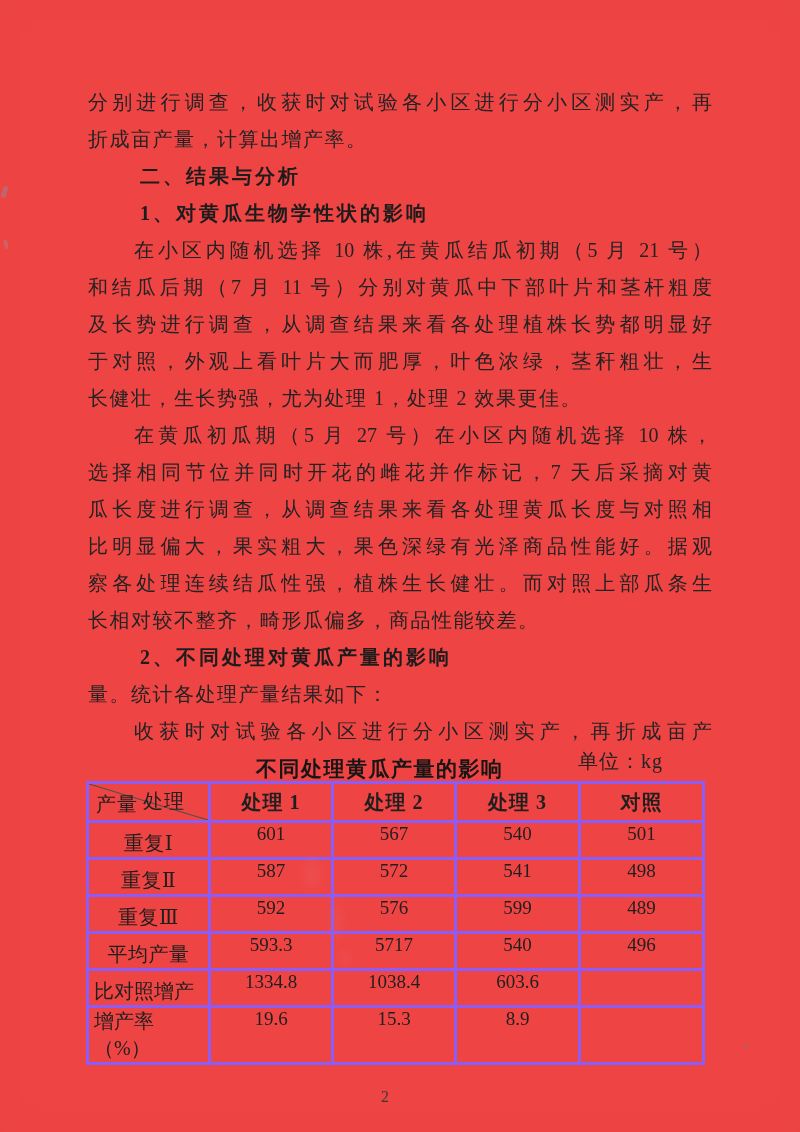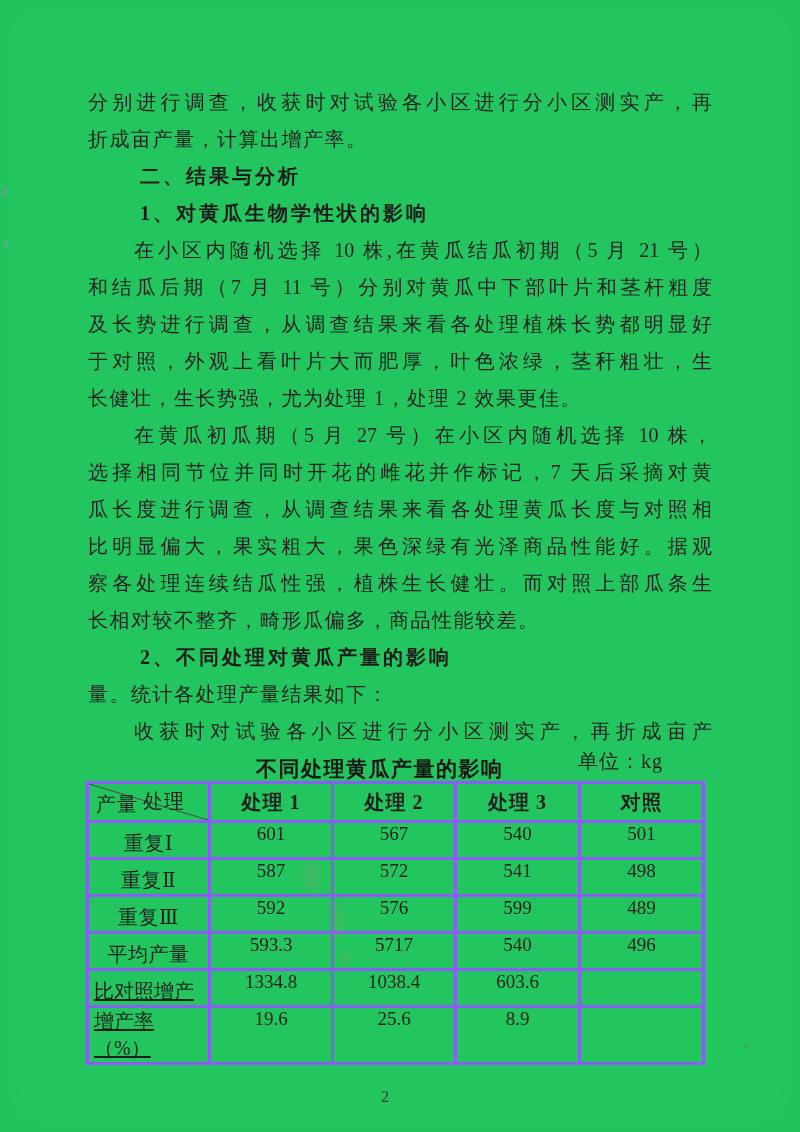--- a/index.html
+++ b/index.html
@@ -1,20 +1,20 @@
 <!DOCTYPE html>
 <html><head>
 <meta charset="utf-8">
 <style>
   html,body{margin:0;padding:0;background:#e8e8e8;}
   .page{
     position:relative;
     width:800px;height:1132px;
     margin:0 auto;
-    background:#22c55e;
+    background:#ef4444;
     overflow:hidden;
     font-family:"Liberation Serif","DejaVu Serif",serif;
     color:#232323;
     box-shadow:inset 0 0 40px rgba(0,0,0,0.025);
   }
   
   .body-text{
     position:absolute;left:88px;top:84px;width:624px;
   }
   .line{
@@ -71,21 +71,21 @@
   }
   .corner-tr{
     position:absolute;right:23px;top:4px;
     font-size:20px;letter-spacing:1px;
   }
   td.rl{
     vertical-align:bottom;text-align:center;
     font-size:20px;letter-spacing:0.5px;
     padding-bottom:4px;
   }
-  td.rl.l{ text-align:left;padding-left:5px;letter-spacing:0;text-decoration:underline; }
+  td.rl.l{ text-align:left;padding-left:5px;letter-spacing:0; }
   td.num{
     vertical-align:top;text-align:center;
     padding-top:3px;padding-right:22px;
     font-size:19px;
   }
   
   .pagenum{
     position:absolute;left:381px;top:1088px;
     font-size:16px;color:#3a3a3a;
   }
@@ -182,21 +182,21 @@
       <tr class="datarow">
         <td class="rl l">比对照增产</td>
         <td class="num">1334.8</td>
         <td class="num">1038.4</td>
         <td class="num">603.6</td>
         <td class="num"></td>
       </tr>
       <tr class="datarow">
         <td class="rl l">增产率（%）</td>
         <td class="num">19.6</td>
-        <td class="num">25.6</td>
+        <td class="num">15.3</td>
         <td class="num">8.9</td>
         <td class="num"></td>
       </tr>
     </tbody>
   </table>
 
   <div class="pagenum">2</div>
 
   <div class="artifact speck1"></div>
   <div class="artifact speck2"></div>

